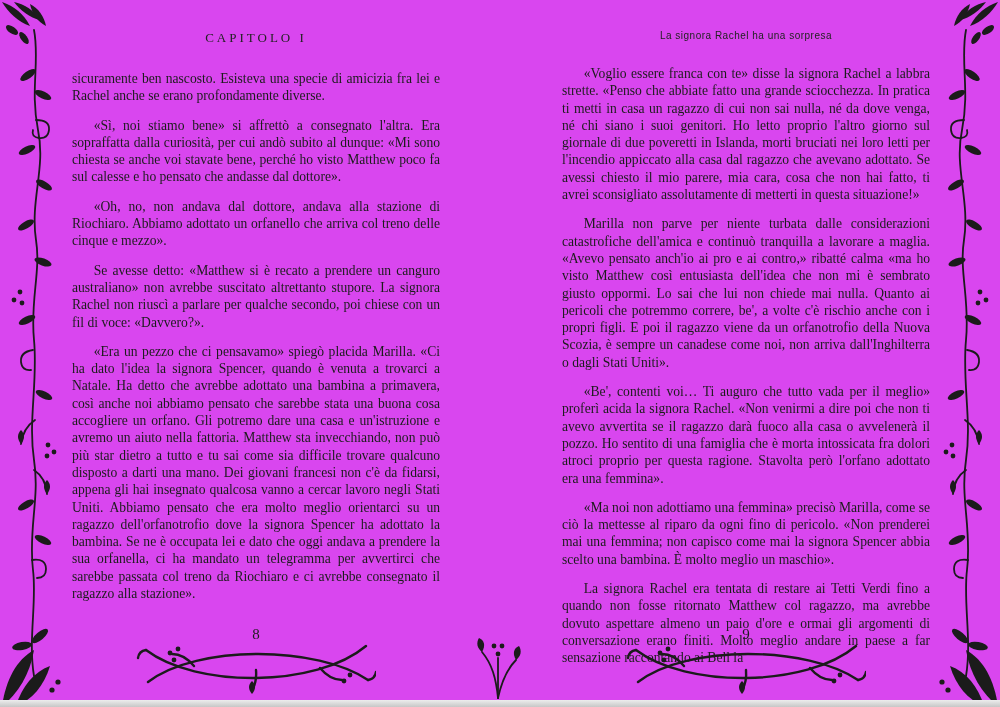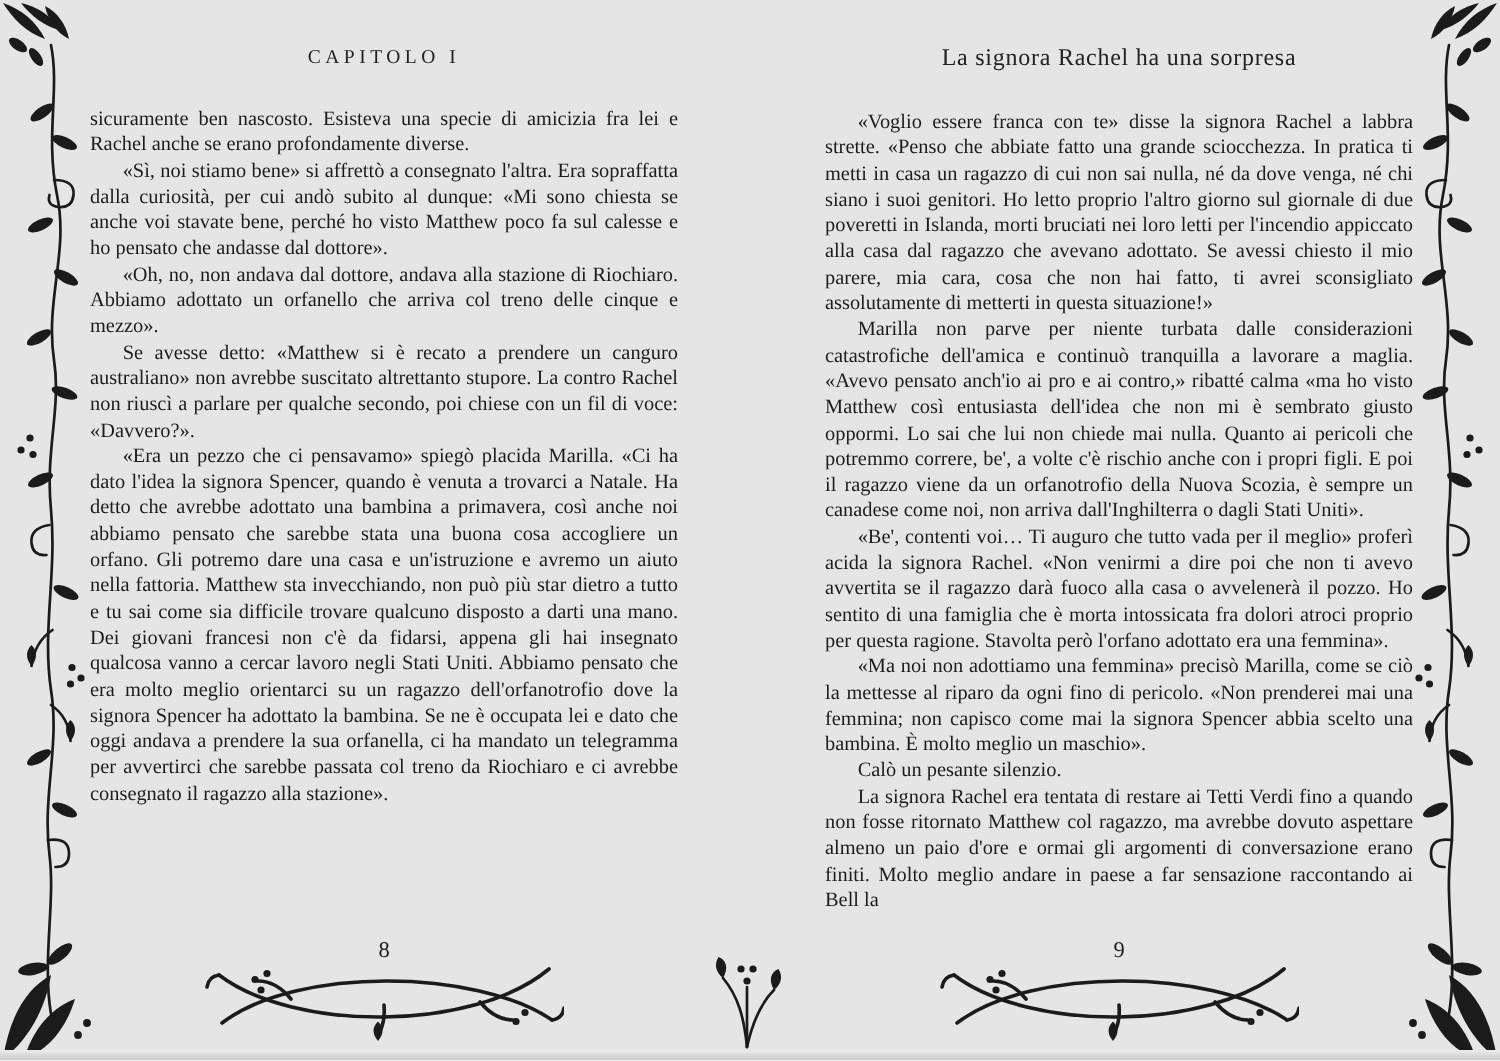--- a/index.html
+++ b/index.html
@@ -1,37 +1,37 @@
 <!DOCTYPE html>
 <html lang="it"><head>
 <meta charset="utf-8">
 <style>
   html,body { margin:0; padding:0; background:#ffffff; }
   .spread {
     position:relative; width:1000px; height:707px;
-    background:#e5e5e5; overflow:hidden;
+    background:#d946ef; overflow:hidden;
     font-family:"Liberation Serif", serif; color:#1c1c1c;
   }
   .page { position:absolute; top:30px; width:392px; }
   .page-left  { left:60px;  }
   .page-right { left:550px; }
   .running-header {
     text-align:center; margin:0 0 24px 0; font-weight:normal;
     color:#222;
   }
   .page-left .running-header {
     font-size:13px; letter-spacing:3px; text-transform:uppercase;
     font-family:"Liberation Serif", serif;
   }
   .page-right .running-header {
-    font-size:16px; letter-spacing:0.5px;
-    font-family:Liberation Serif, serif;
+    font-size:10px; letter-spacing:0.5px;
+    font-family:Liberation Sans, sans-serif;
   }
   .body p {
-    margin:0; font-size:13.6px; line-height:17.3px;
+    margin:12px; font-size:13.6px; line-height:17.3px;
     text-align:justify; text-indent:1.6em;
     hyphens:auto; -webkit-hyphens:auto;
   }
   .page-left .body p:first-of-type { text-indent:0; }
   .vine { position:absolute; top:0; }
   .vine-left  { left:0; }
   .vine-right { right:0; transform:scaleX(-1); }
   .page-footer {
     position:absolute; top:626px; width:392px; text-align:center;
   }
@@ -141,34 +141,33 @@
     </g>
   </svg>
 
   <div class="page page-left">
     <h2 class="running-header">Capitolo I</h2>
     <div class="body">
 
     <p>sicuramente ben nascosto. Esisteva una specie di amicizia fra lei e Rachel anche se erano profondamente diverse.</p>
         <p>«Sì, noi stiamo bene» si affrettò a consegnato l'altra. Era sopraffatta dalla curiosità, per cui andò subito al dunque: «Mi sono chiesta se anche voi stavate bene, perché ho visto Matthew poco fa sul calesse e ho pensato che andasse dal dottore».</p>
         <p>«Oh, no, non andava dal dottore, andava alla stazione di Riochiaro. Abbiamo adottato un orfanello che arriva col treno delle cinque e mezzo».</p>
-        <p>Se avesse detto: «Matthew si è recato a prendere un canguro australiano» non avrebbe suscitato altrettanto stupore. La contro Rachel non riuscì a parlare per qualche secondo, poi chiese con un fil di voce: «Davvero?».</p>
+        <p>Se avesse detto: «Matthew si è recato a prendere un canguro australiano» non avrebbe suscitato altrettanto stupore. La signora Rachel non riuscì a parlare per qualche secondo, poi chiese con un fil di voce: «Davvero?».</p>
         <p>«Era un pezzo che ci pensavamo» spiegò placida Marilla. «Ci ha dato l'idea la signora Spencer, quando è venuta a trovarci a Natale. Ha detto che avrebbe adottato una bambina a primavera, così anche noi abbiamo pensato che sarebbe stata una buona cosa accogliere un orfano. Gli potremo dare una casa e un'istruzione e avremo un aiuto nella fattoria. Matthew sta invecchiando, non può più star dietro a tutto e tu sai come sia difficile trovare qualcuno disposto a darti una mano. Dei giovani francesi non c'è da fidarsi, appena gli hai insegnato qualcosa vanno a cercar lavoro negli Stati Uniti. Abbiamo pensato che era molto meglio orientarci su un ragazzo dell'orfanotrofio dove la signora Spencer ha adottato la bambina. Se ne è occupata lei e dato che oggi andava a prendere la sua orfanella, ci ha mandato un telegramma per avvertirci che sarebbe passata col treno da Riochiaro e ci avrebbe consegnato il ragazzo alla stazione».</p>
       </div>
   </div>
 
   <div class="page page-right">
     <h2 class="running-header">La signora Rachel ha una sorpresa</h2>
     <div class="body">
 
     <p>«Voglio essere franca con te» disse la signora Rachel a labbra strette. «Penso che abbiate fatto una grande sciocchezza. In pratica ti metti in casa un ragazzo di cui non sai nulla, né da dove venga, né chi siano i suoi genitori. Ho letto proprio l'altro giorno sul giornale di due poveretti in Islanda, morti bruciati nei loro letti per l'incendio appiccato alla casa dal ragazzo che avevano adottato. Se avessi chiesto il mio parere, mia cara, cosa che non hai fatto, ti avrei sconsigliato assolutamente di metterti in questa situazione!»</p>
         <p>Marilla non parve per niente turbata dalle considerazioni catastrofiche dell'amica e continuò tranquilla a lavorare a maglia. «Avevo pensato anch'io ai pro e ai contro,» ribatté calma «ma ho visto Matthew così entusiasta dell'idea che non mi è sembrato giusto oppormi. Lo sai che lui non chiede mai nulla. Quanto ai pericoli che potremmo correre, be', a volte c'è rischio anche con i propri figli. E poi il ragazzo viene da un orfanotrofio della Nuova Scozia, è sempre un canadese come noi, non arriva dall'Inghilterra o dagli Stati Uniti».</p>
         <p>«Be', contenti voi… Ti auguro che tutto vada per il meglio» proferì acida la signora Rachel. «Non venirmi a dire poi che non ti avevo avvertita se il ragazzo darà fuoco alla casa o avvelenerà il pozzo. Ho sentito di una famiglia che è morta intossicata fra dolori atroci proprio per questa ragione. Stavolta però l'orfano adottato era una femmina».</p>
         <p>«Ma noi non adottiamo una femmina» precisò Marilla, come se ciò la mettesse al riparo da ogni fino di pericolo. «Non prenderei mai una femmina; non capisco come mai la signora Spencer abbia scelto una bambina. È molto meglio un maschio».</p>
-        <p>Calò un pesante silenzio.</p>
         <p>La signora Rachel era tentata di restare ai Tetti Verdi fino a quando non fosse ritornato Matthew col ragazzo, ma avrebbe dovuto aspettare almeno un paio d'ore e ormai gli argomenti di conversazione erano finiti. Molto meglio andare in paese a far sensazione raccontando ai Bell la</p>
       </div>
   </div>
 
   <div class="page-footer footer-left">
     <span class="page-number">8</span>
     <svg class="flourish" viewBox="0 0 240 64" width="240" height="64" aria-hidden="true">
       <g fill="none" stroke="#1b1b1b" stroke-width="2.4" stroke-linecap="round">
         <path d="M10 14 C60 52 180 52 230 10"></path>
         <path d="M12 46 C62 8 182 10 232 44"></path>

